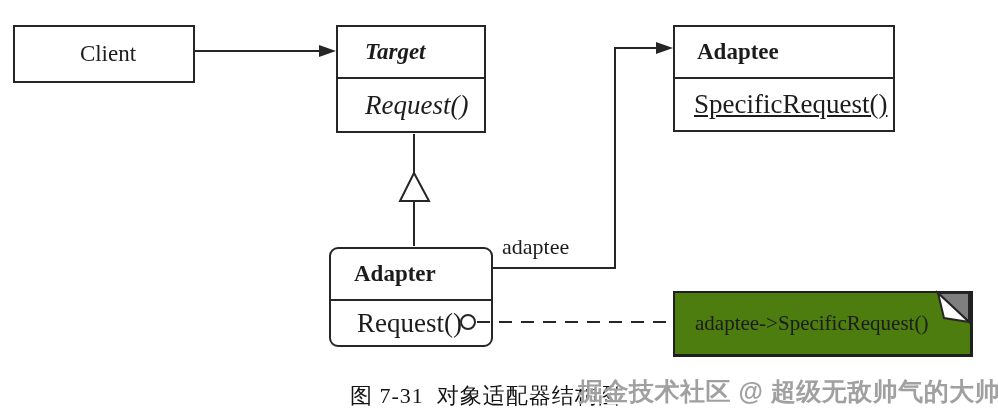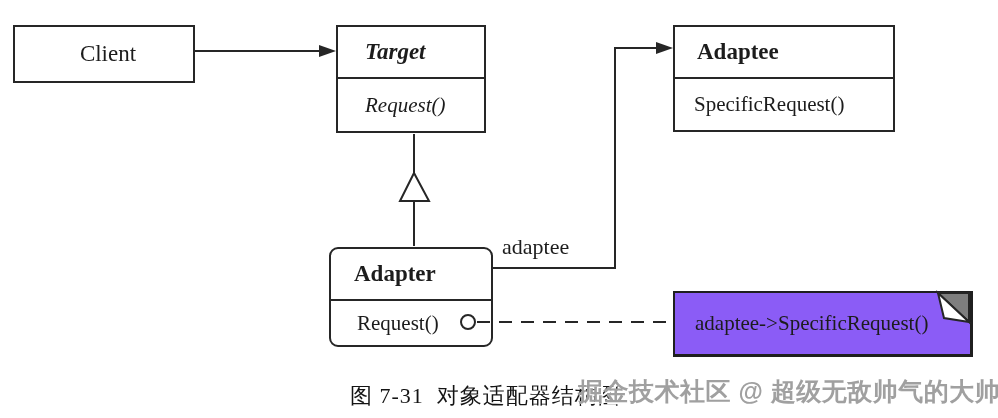--- a/index.html
+++ b/index.html
@@ -11,38 +11,38 @@
 
   
   .uml-class{
     position:absolute;background:#ffffff;border:2px solid #262626;box-sizing:border-box;
     display:flex;flex-direction:column;color:#1c1c1c;z-index:2;
   }
   .name-cell{
     height:50px;border-bottom:2px solid #262626;display:flex;align-items:center;
     font-weight:bold;font-size:23px;box-sizing:content-box;
   }
-  .method-cell{flex:1;display:flex;align-items:center;font-size:21px;}
+  .method-cell{flex:1;display:flex;align-items:center;font-size:27px;}
   .uml-class.single .name-cell{border-bottom:none;font-weight:normal;justify-content:center;height:100%;padding-left:8px;}
 
   .box-client{left:13px;top:25px;width:182px;height:58px;}
   .box-target{left:336px;top:25px;width:150px;height:108px;}
   .box-target .name-cell{padding-left:27px;font-style:italic;}
   .box-target .method-cell{padding-left:27px;font-style:italic;}
   .box-adaptee{left:673px;top:25px;width:222px;height:107px;}
   .box-adaptee .name-cell{padding-left:22px;}
-  .box-adaptee .method-cell{padding-left:19px;}
+  .box-adaptee .method-cell{padding-left:19px;text-decoration:underline;}
   .box-adapter{left:329px;top:247px;width:164px;height:100px;border-radius:9px;}
   .box-adapter .name-cell{padding-left:23px;}
   .box-adapter .method-cell{padding-left:26px;}
 
   
   .uml-note{
     position:absolute;left:673px;top:291px;width:300px;height:66px;box-sizing:border-box;
-    background:#8b5cf6;border:2px solid #1f1f1f;border-right-width:3px;border-bottom-width:3px;
+    background:#4d7c0f;border:2px solid #1f1f1f;border-right-width:3px;border-bottom-width:3px;
     display:flex;align-items:center;padding-left:20px;font-size:21px;color:#1c1c1c;z-index:2;
   }
 
   
   .connectors{position:absolute;left:0;top:0;width:998px;height:418px;z-index:5;pointer-events:none;}
 
   .assoc-label{
     position:absolute;left:502px;top:234px;font-size:22px;color:#1c1c1c;z-index:3;
   }
 

